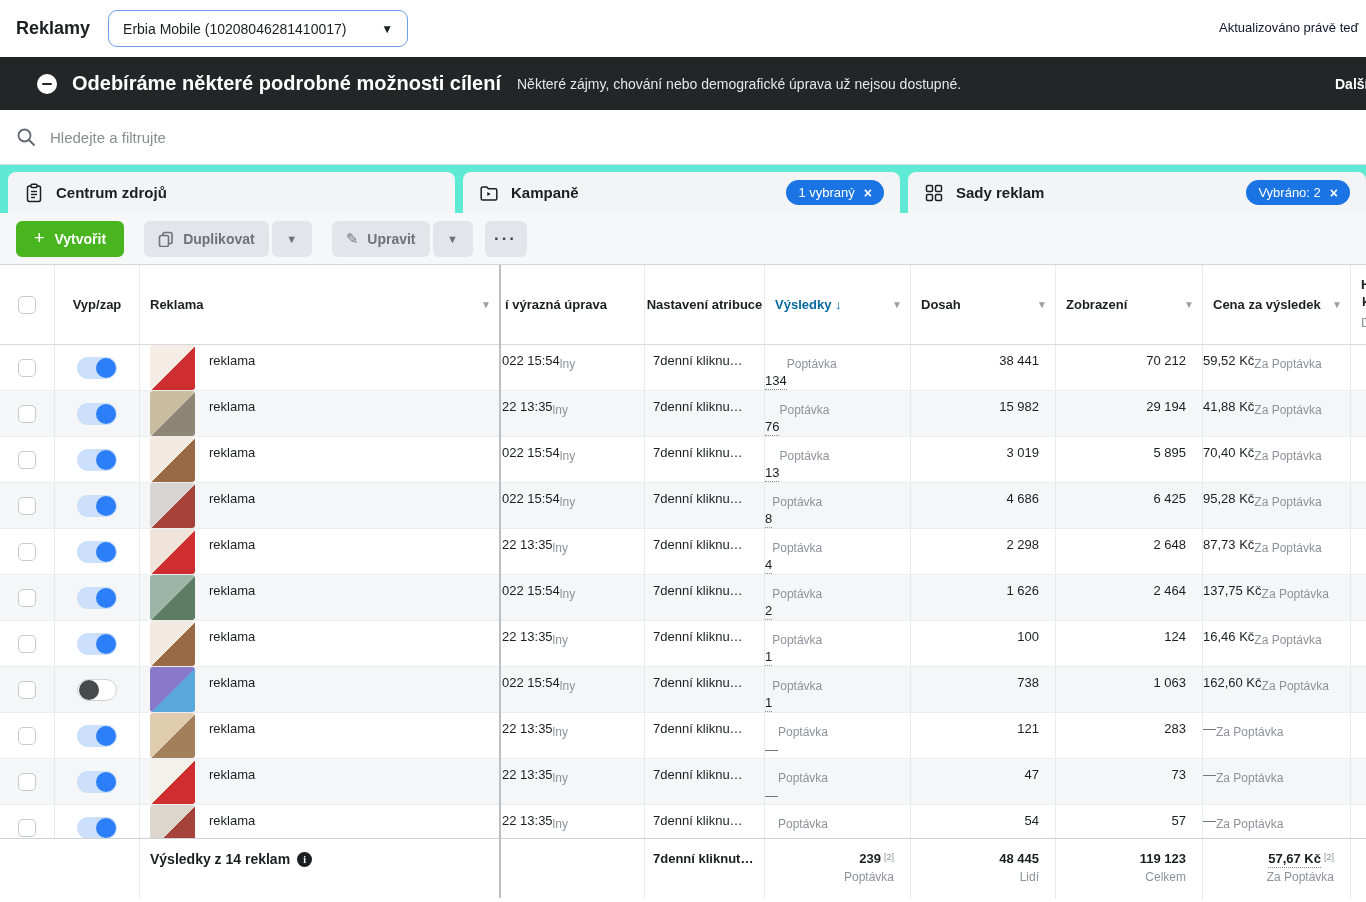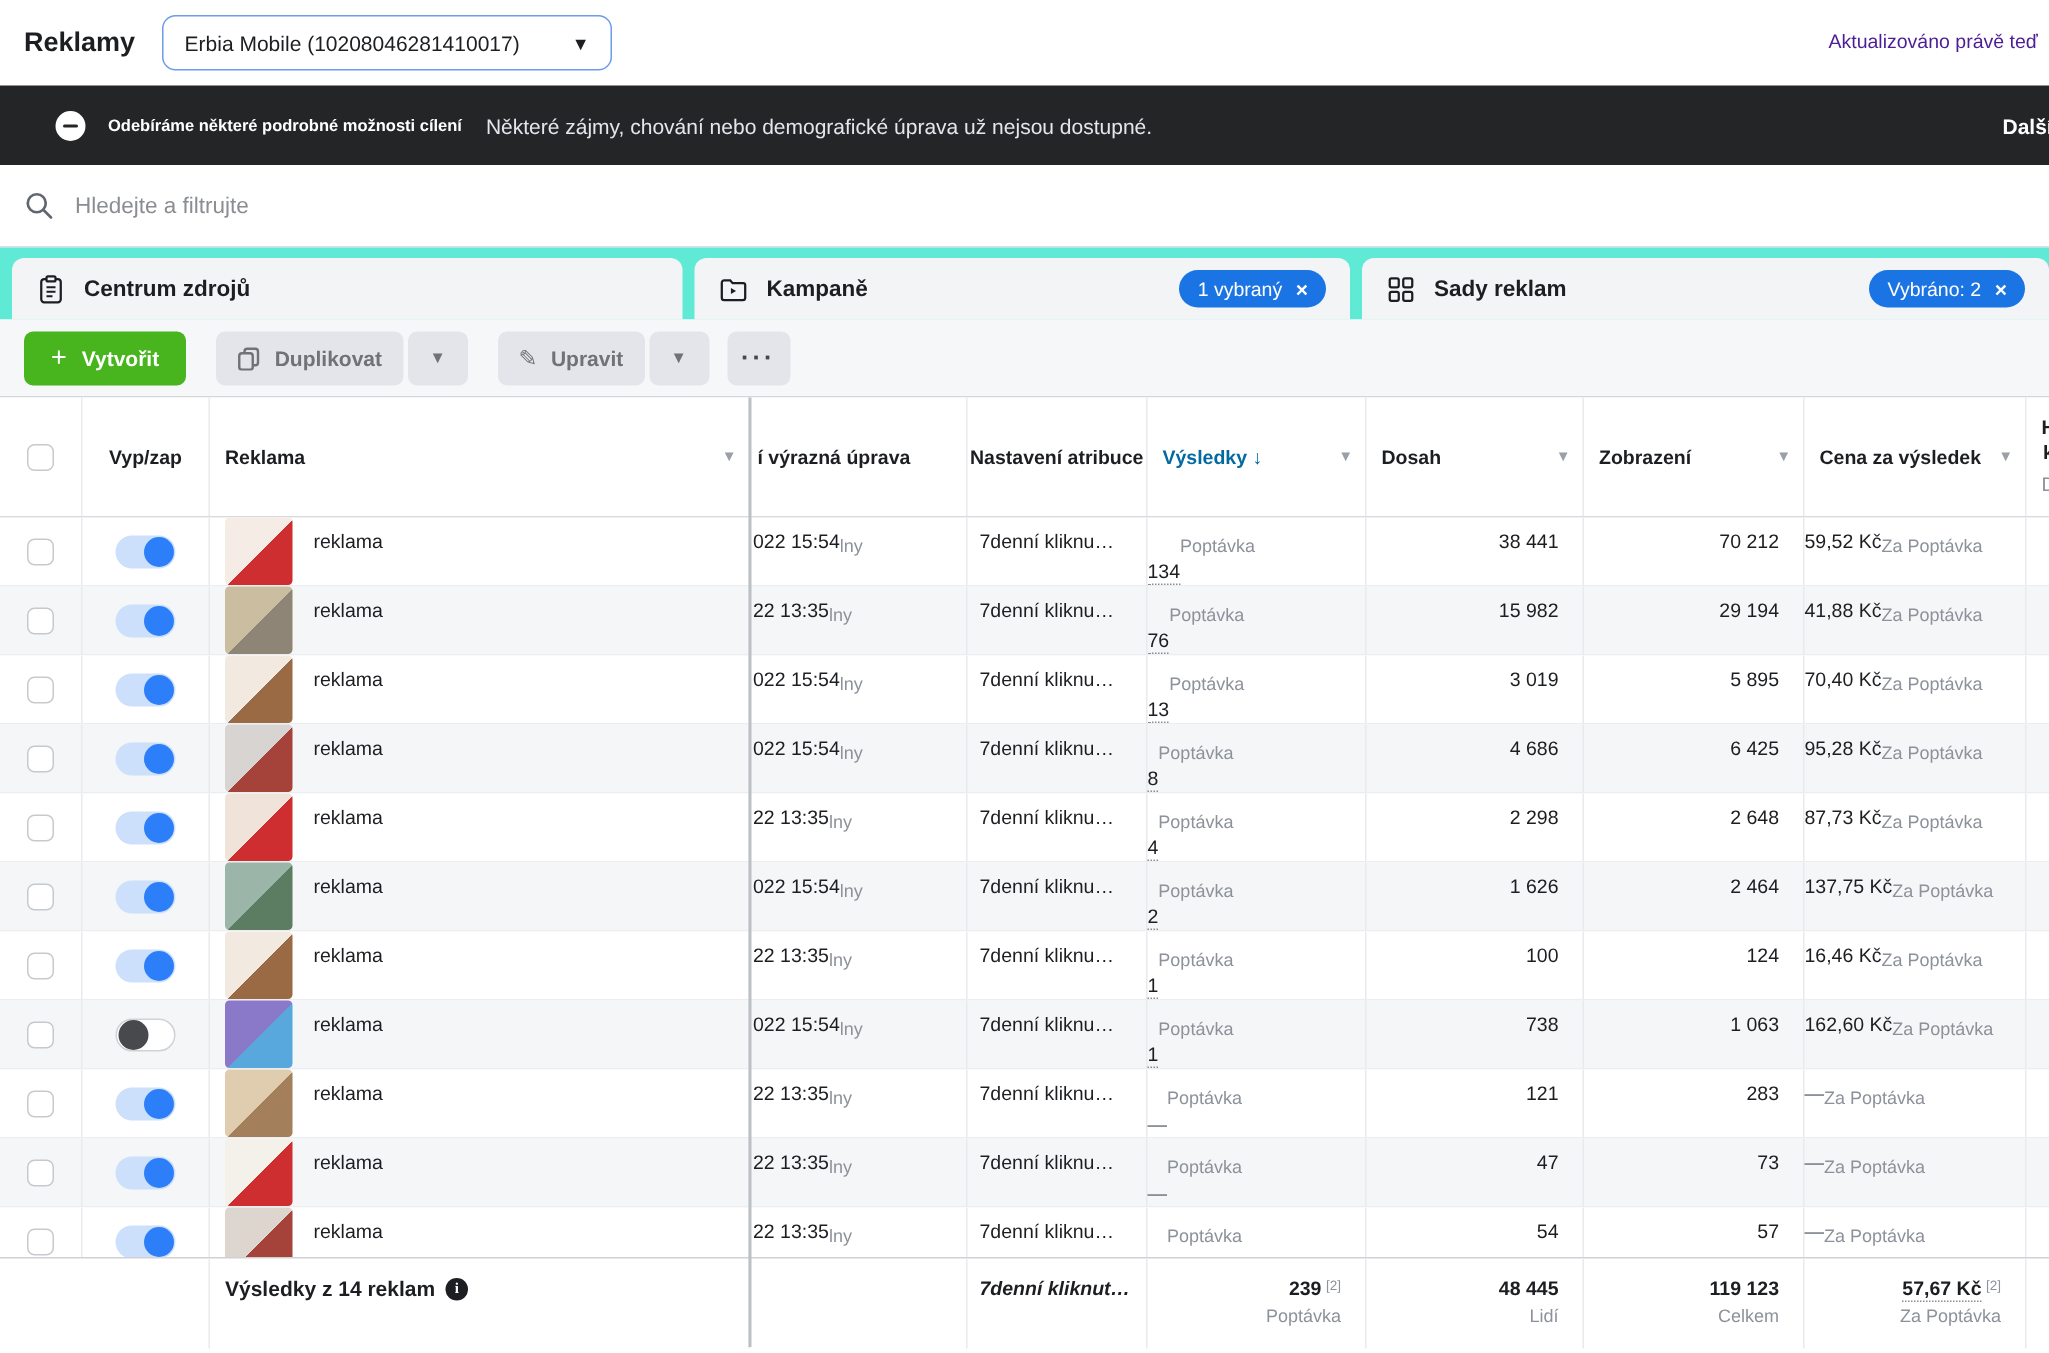--- a/index.html
+++ b/index.html
@@ -6,27 +6,27 @@
   html,body { width:1366px; height:902px; overflow:hidden; }
   body { font-family:"Liberation Sans","DejaVu Sans",sans-serif; background:#fff; color:#1c1e21; }
   .page { position:relative; width:1366px; height:902px; overflow:hidden; }
 
   
   .topbar { height:57px; background:#fff; display:flex; align-items:center; padding:0 16px; position:relative; }
   .page-title { font-size:18px; font-weight:bold; margin-right:18px; }
   .account-select { width:300px; height:37px; border:1px solid #6d9ceb; border-radius:9px; background:#fff;
     display:flex; align-items:center; padding:0 14px; font-size:14px; cursor:pointer; }
   .account-select .caret { margin-left:auto; color:#1c1e21; font-size:12px; }
-  .updated { position:absolute; left:1219px; top:20px; font-size:13px; color:#4c1d95; white-space:nowrap; }
+  .updated { position:absolute; left:1219px; top:20px; font-size:13px; color:#0f172a; white-space:nowrap; }
 
   
   .banner { height:53px; background:#232527; color:#fff; display:flex; align-items:center; padding-left:37px; position:relative; overflow:hidden; }
   .minus-icon { width:20px; height:20px; border-radius:50%; background:#fff; position:relative; flex:0 0 20px; }
   .minus-icon::after { content:""; position:absolute; left:5px; top:9px; width:10px; height:2.5px; background:#232527; border-radius:1px; }
-  .banner-title { font-weight:bold; font-size:11px; margin-left:15px; white-space:nowrap; }
+  .banner-title { font-weight:bold; font-size:20px; margin-left:15px; white-space:nowrap; }
   .banner-msg { font-size:14px; margin-left:16px; color:#e4e6eb; white-space:nowrap; }
   .banner-link { position:absolute; left:1335px; font-weight:bold; font-size:14px; white-space:nowrap; cursor:pointer; }
 
   
   .searchbar { height:55px; background:#fff; border-bottom:1px solid #dadde1; display:flex; align-items:center; padding:0 16px; }
   .search-icon { flex:0 0 20px; margin-right:14px; }
   .searchbar input { border:none; outline:none; font-size:15px; flex:1; color:#1c1e21; font-family:inherit; background:transparent; }
   .searchbar input::placeholder { color:#8a8d91; }
 
   
@@ -105,21 +105,21 @@
   
   .tfoot { position:absolute; left:0; right:0; top:573px; height:61px; background:#fff; border-top:1px solid #cfd1d5;
     display:flex; z-index:4; }
   .tfoot > div { border-right:1px solid #e9eaee; }
   .tfoot > div:last-child { border-right:none; }
   .f-check { flex:0 0 140px; }
   .f-summary { flex:0 0 360px; display:flex; align-items:flex-start; padding:12px 0 0 10px; }
   .sum-label { font-size:14px; font-weight:bold; }
   .info-icon { width:15px; height:15px; border-radius:50%; background:#1c1e21; color:#fff; font-size:10px; font-weight:bold;
     display:inline-flex; align-items:center; justify-content:center; margin-left:7px; margin-top:1px; font-family:"Liberation Serif","DejaVu Serif",serif; }
-  .tfoot .c-attr { padding:12px 0 0 8px; font-size:13px; font-weight:bold;font-style:italic; }
+  .tfoot .c-attr { padding:12px 0 0 8px; font-size:13px; font-weight:bold; }
   .tfoot .c-num { text-align:right; padding:12px 16px 0 0; font-size:13px; }
   .tfoot .bold { font-weight:bold; }
   .note { font-size:9px; color:#8d929a; margin-left:3px; vertical-align:3px; }
   .tfoot .sub { display:block; }
   .u-dot { border-bottom:1px dotted #8a8d91; padding-bottom:1px; }
 
   svg.icon { display:block; }
 </style>
 </head>
 <body>

